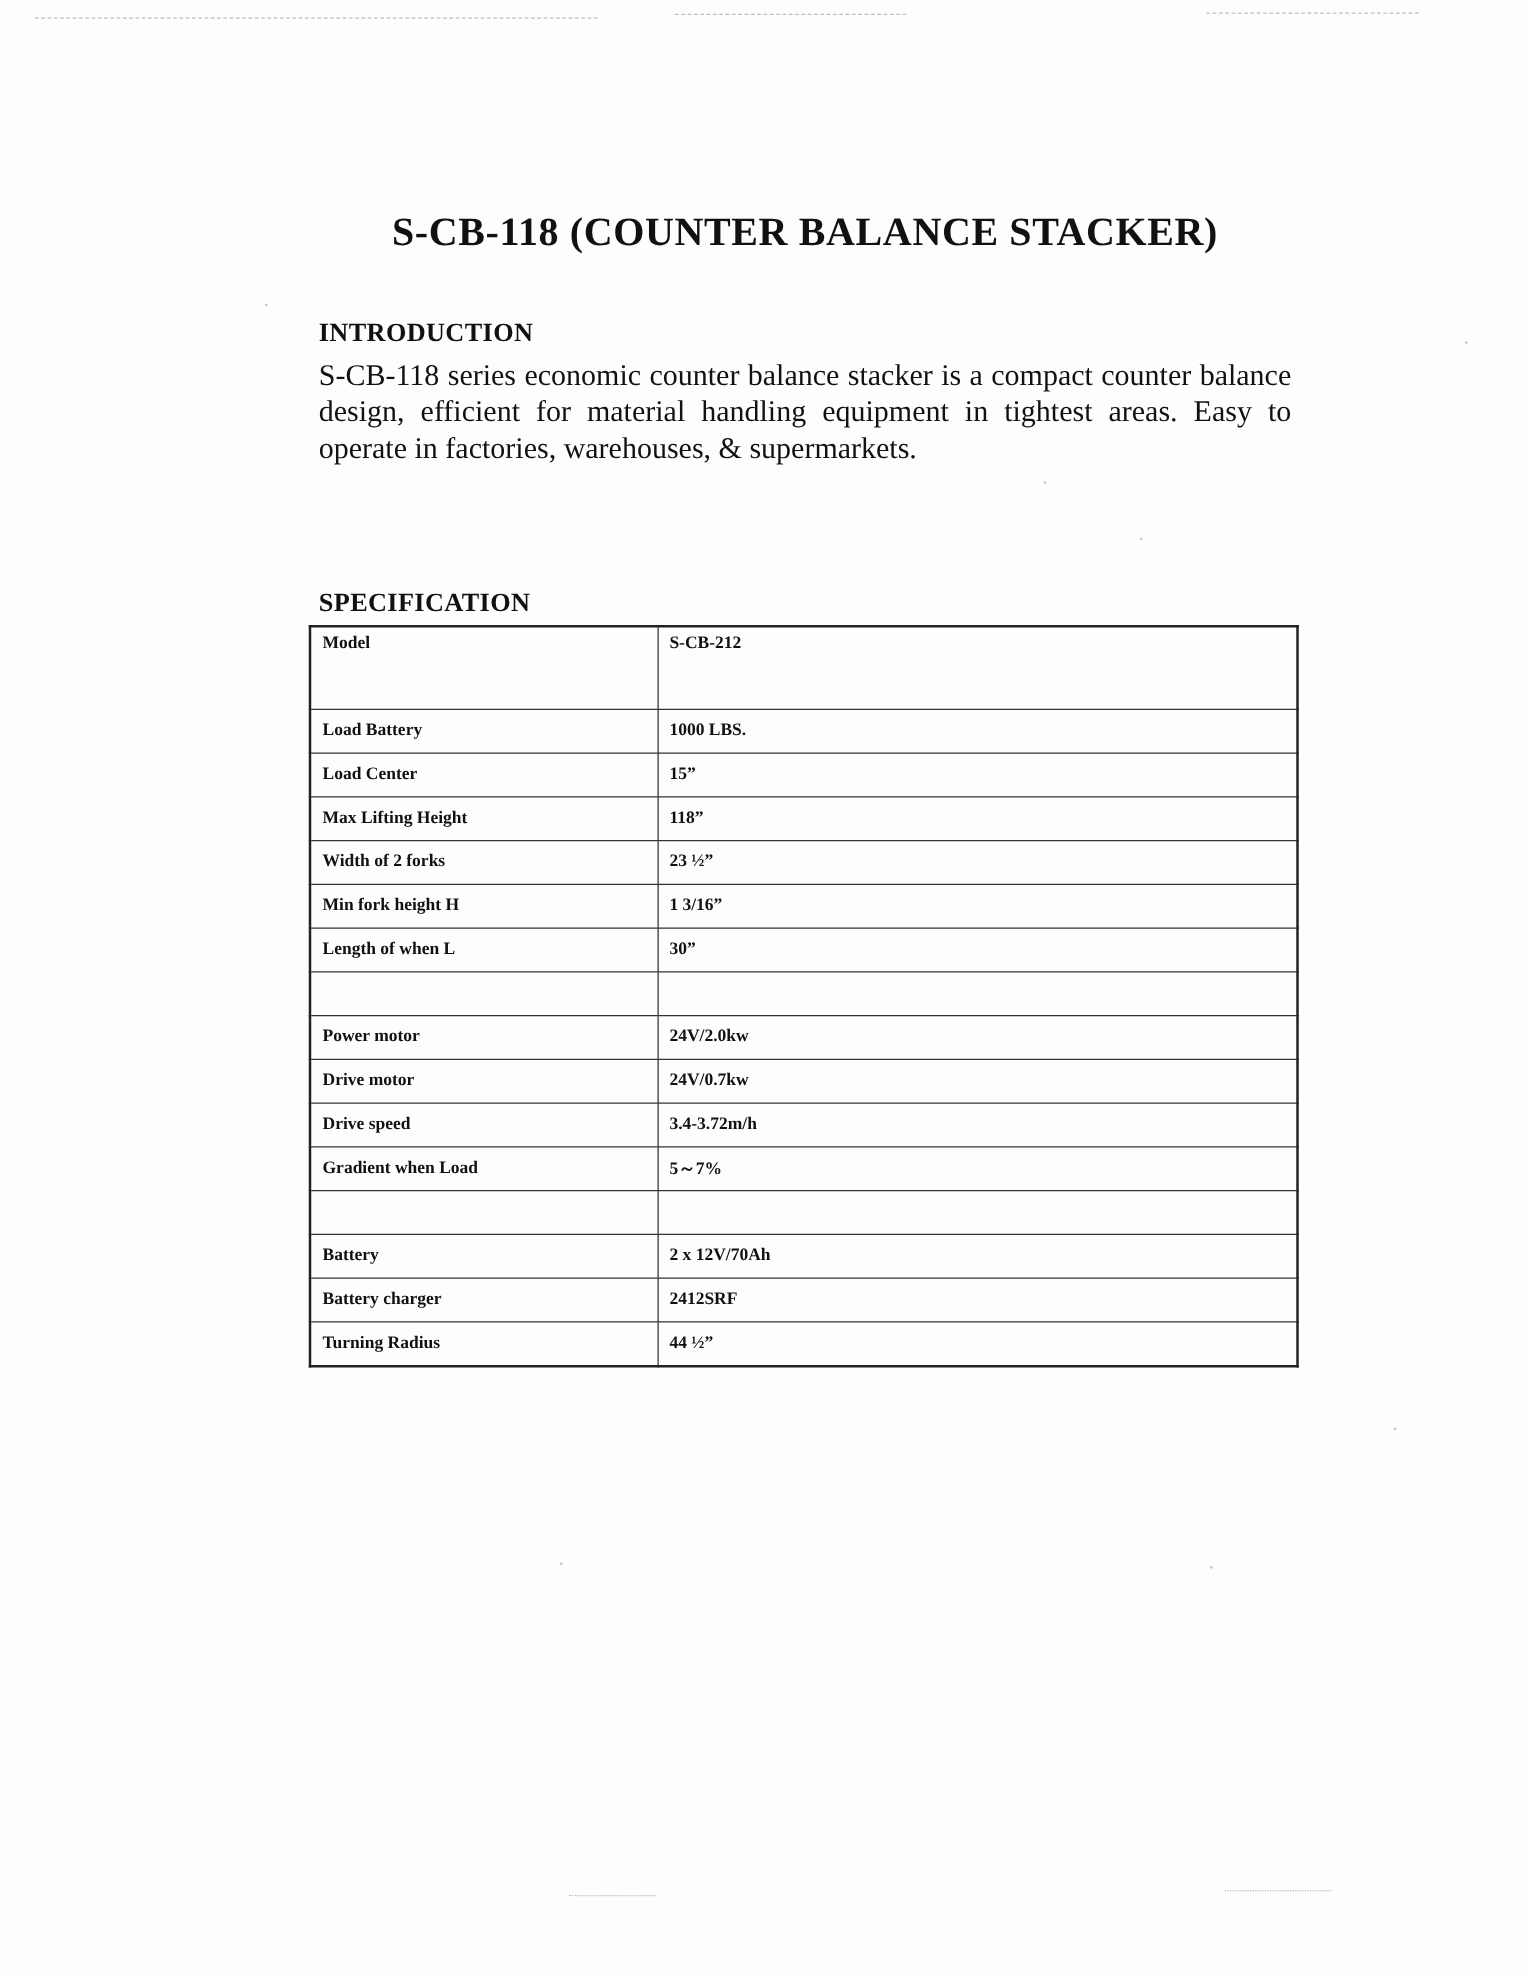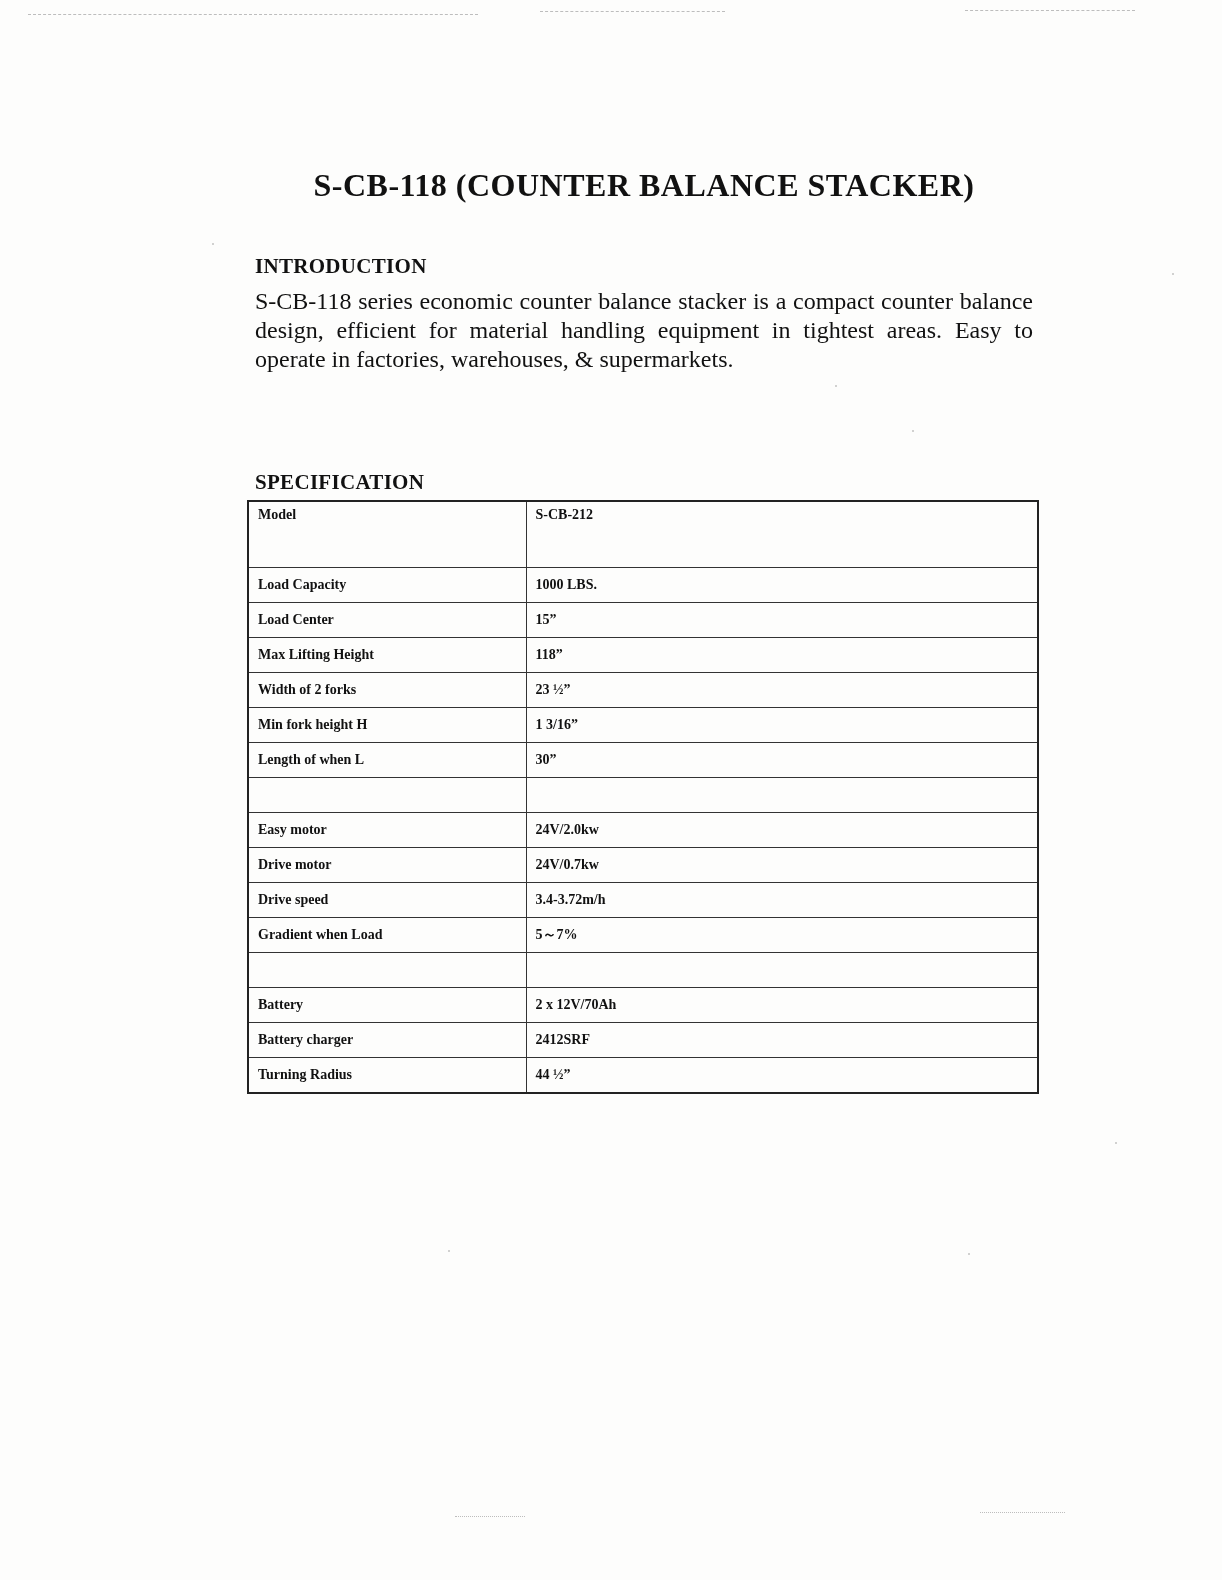--- a/index.html
+++ b/index.html
@@ -116,21 +116,21 @@
     <colgroup>
       <col class="c-label">
       <col class="c-value">
     </colgroup>
     <tbody>
       <tr class="tall">
         <td>Model</td>
         <td>S-CB-212</td>
       </tr>
       <tr>
-        <td>Load Capacity</td>
+        <td>Load Battery</td>
         <td>1000 LBS.</td>
       </tr>
       <tr>
         <td>Load Center</td>
         <td>15”</td>
       </tr>
       <tr>
         <td>Max Lifting Height</td>
         <td>118”</td>
       </tr>
@@ -144,21 +144,21 @@
       </tr>
       <tr>
         <td>Length of when L</td>
         <td>30”</td>
       </tr>
       <tr>
         <td></td>
         <td></td>
       </tr>
       <tr>
-        <td>Easy motor</td>
+        <td>Power motor</td>
         <td>24V/2.0kw</td>
       </tr>
       <tr>
         <td>Drive motor</td>
         <td>24V/0.7kw</td>
       </tr>
       <tr>
         <td>Drive speed</td>
         <td>3.4-3.72m/h</td>
       </tr>

